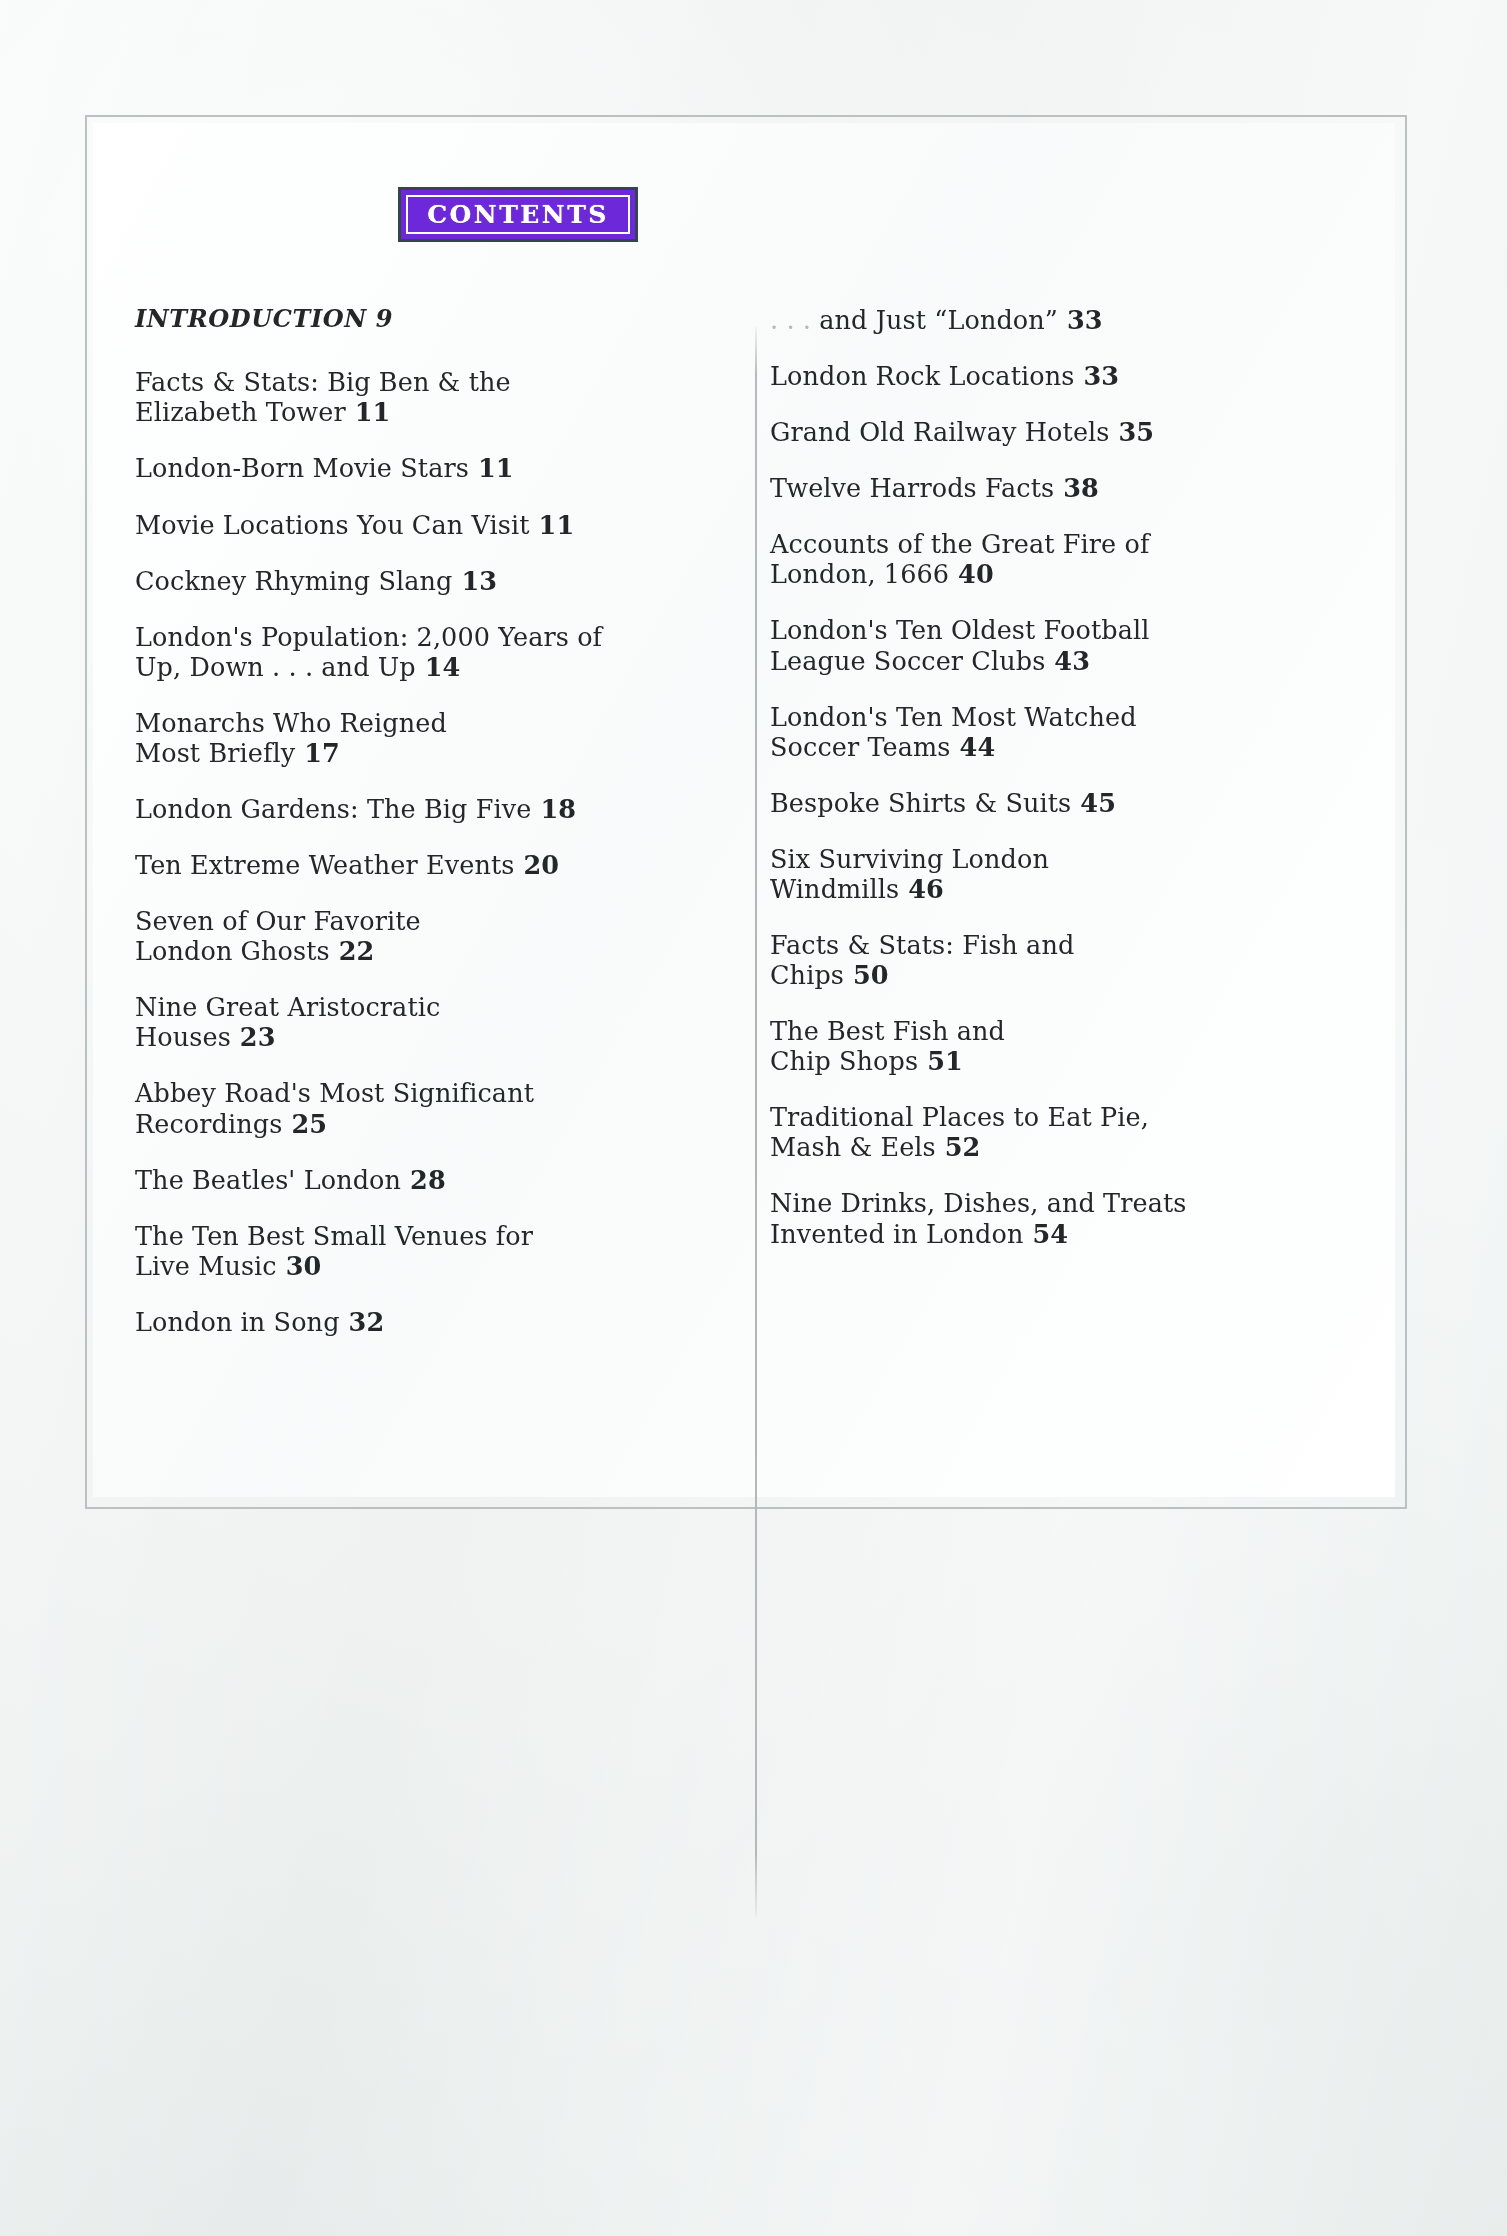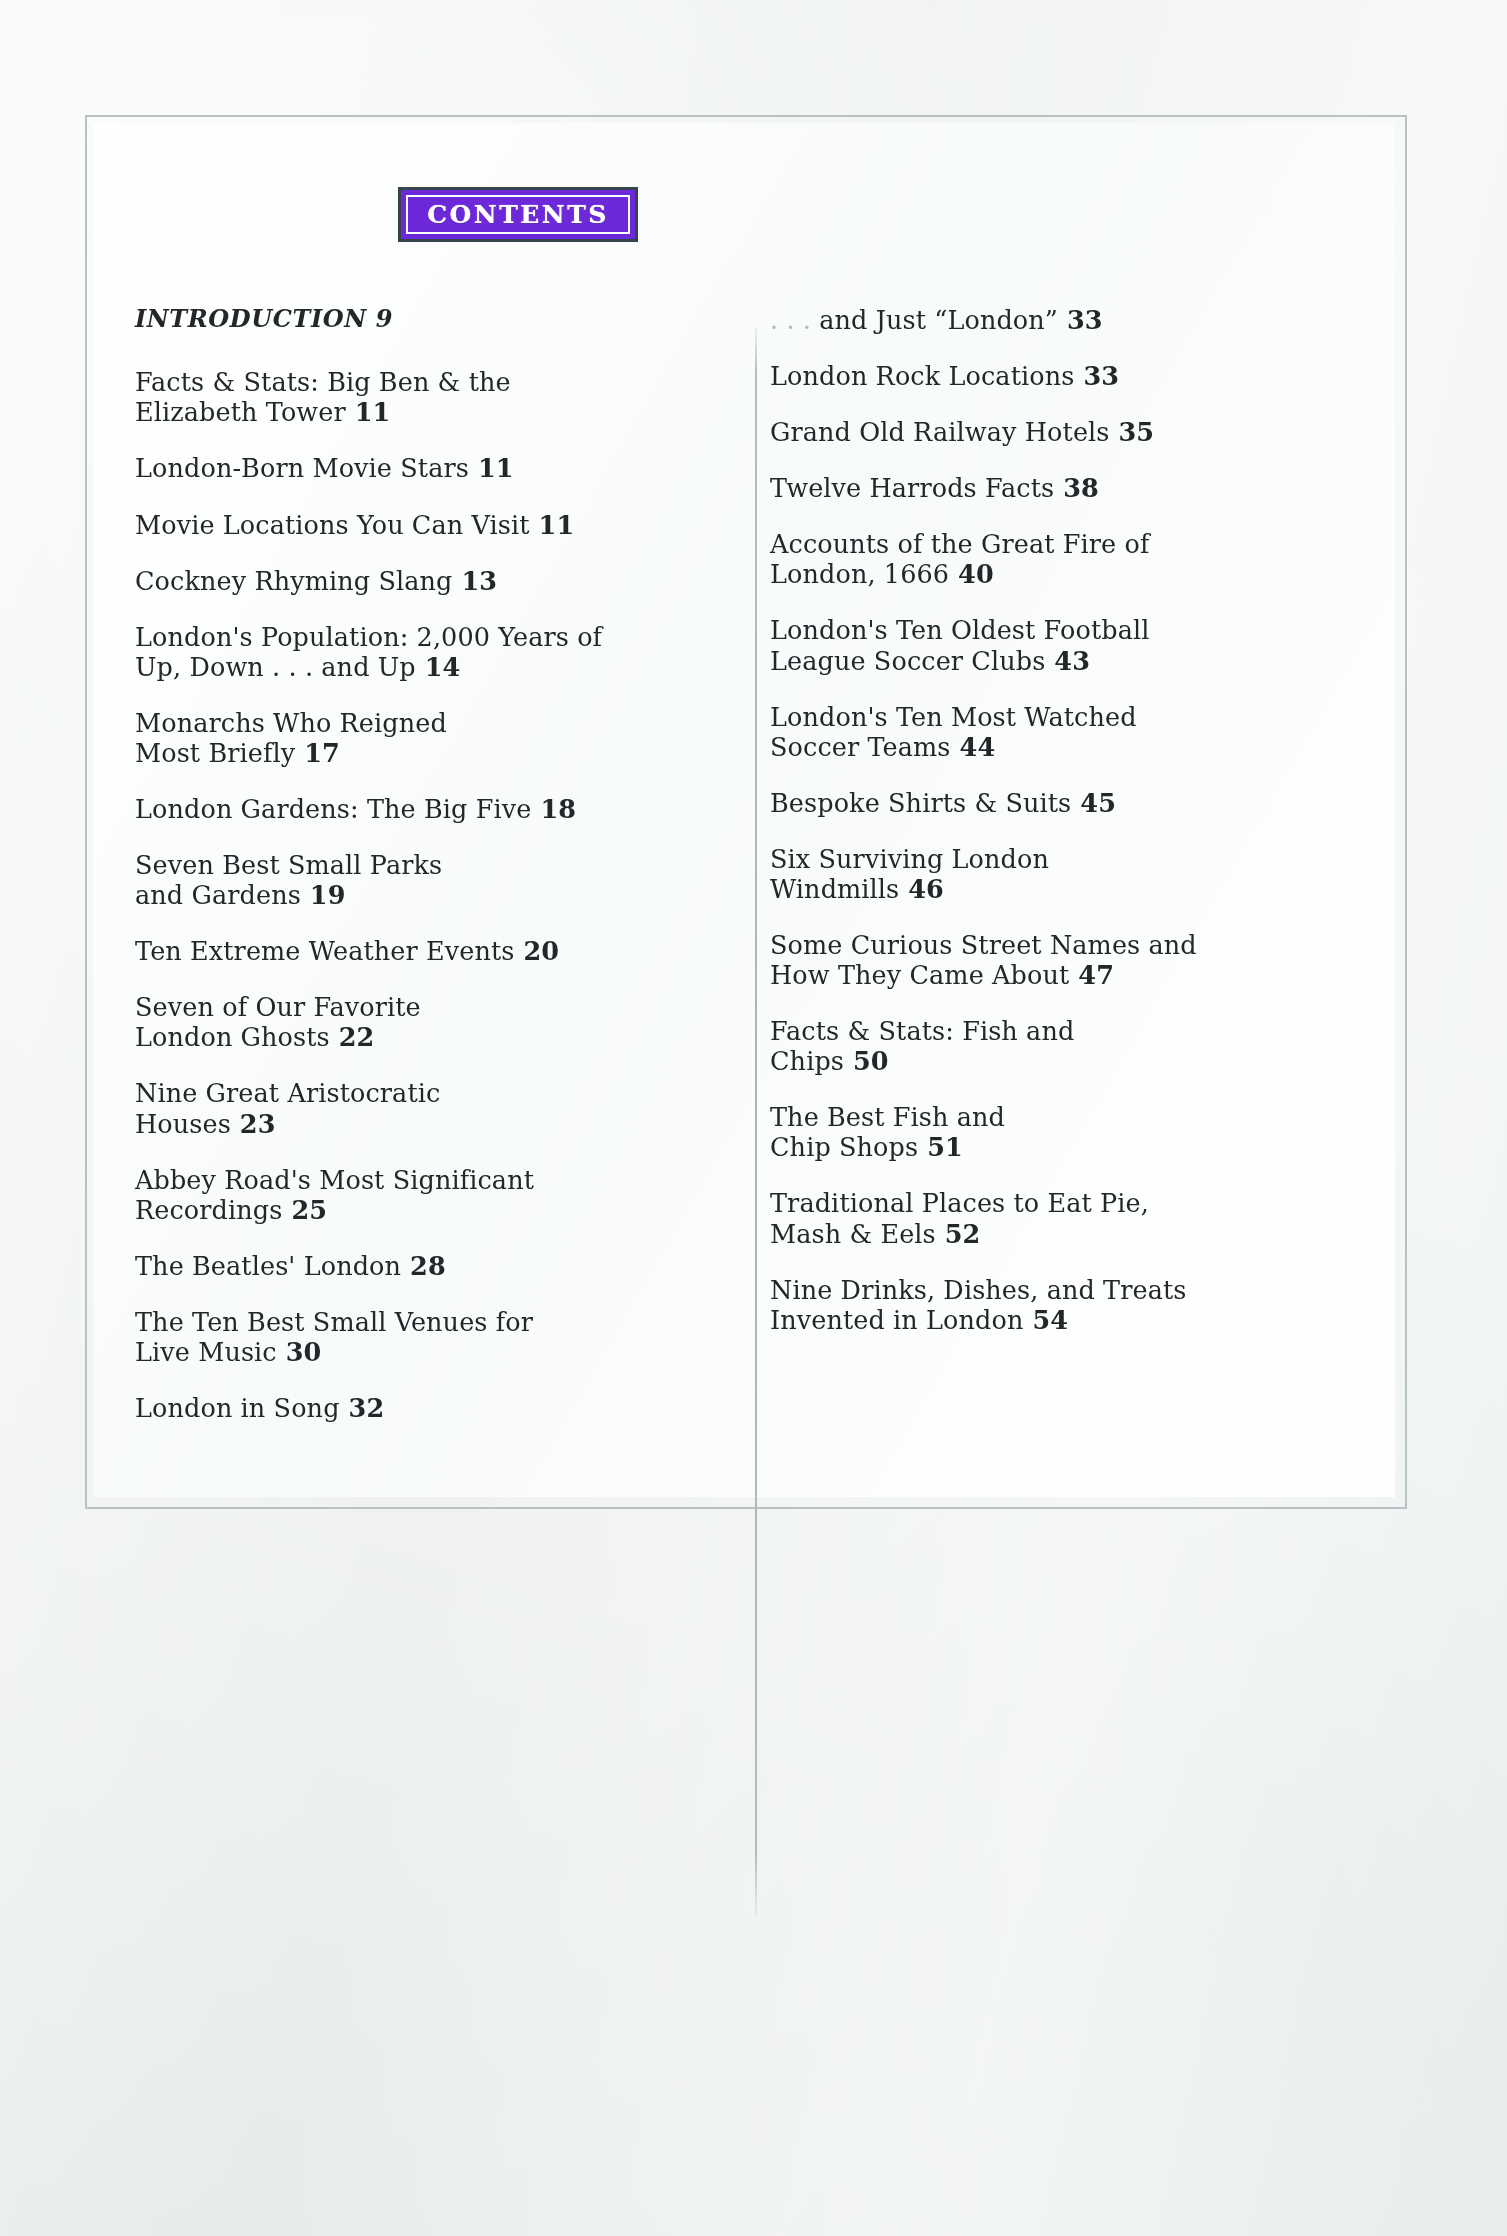--- a/index.html
+++ b/index.html
@@ -205,22 +205,20 @@
         <div class="toc-entry"><span class="entry-title">Facts &amp; Stats: Big Ben &amp; the
 Elizabeth Tower</span><span class="entry-page"> 11</span></div>
         <div class="toc-entry"><span class="entry-title">London-Born Movie Stars</span><span class="entry-page"> 11</span></div>
         <div class="toc-entry"><span class="entry-title">Movie Locations You Can Visit</span><span class="entry-page"> 11</span></div>
         <div class="toc-entry"><span class="entry-title">Cockney Rhyming Slang</span><span class="entry-page"> 13</span></div>
         <div class="toc-entry"><span class="entry-title">London's Population: 2,000 Years of
 Up, Down . . . and Up</span><span class="entry-page"> 14</span></div>
         <div class="toc-entry"><span class="entry-title">Monarchs Who Reigned
 Most Briefly</span><span class="entry-page"> 17</span></div>
         <div class="toc-entry"><span class="entry-title">London Gardens: The Big Five</span><span class="entry-page"> 18</span></div>
-        <div class="toc-entry"><span class="entry-title">Seven Best Small Parks
-and Gardens</span><span class="entry-page"> 19</span></div>
         <div class="toc-entry"><span class="entry-title">Ten Extreme Weather Events</span><span class="entry-page"> 20</span></div>
         <div class="toc-entry"><span class="entry-title">Seven of Our Favorite
 London Ghosts</span><span class="entry-page"> 22</span></div>
         <div class="toc-entry"><span class="entry-title">Nine Great Aristocratic
 Houses</span><span class="entry-page"> 23</span></div>
         <div class="toc-entry"><span class="entry-title">Abbey Road's Most Significant
 Recordings</span><span class="entry-page"> 25</span></div>
         <div class="toc-entry"><span class="entry-title">The Beatles' London</span><span class="entry-page"> 28</span></div>
         <div class="toc-entry"><span class="entry-title">The Ten Best Small Venues for
 Live Music</span><span class="entry-page"> 30</span></div>
@@ -233,22 +231,20 @@
         <div class="toc-entry"><span class="entry-title">Twelve Harrods Facts</span><span class="entry-page"> 38</span></div>
         <div class="toc-entry"><span class="entry-title">Accounts of the Great Fire of
 London, 1666</span><span class="entry-page"> 40</span></div>
         <div class="toc-entry"><span class="entry-title">London's Ten Oldest Football
 League Soccer Clubs</span><span class="entry-page"> 43</span></div>
         <div class="toc-entry"><span class="entry-title">London's Ten Most Watched
 Soccer Teams</span><span class="entry-page"> 44</span></div>
         <div class="toc-entry"><span class="entry-title">Bespoke Shirts &amp; Suits</span><span class="entry-page"> 45</span></div>
         <div class="toc-entry"><span class="entry-title">Six Surviving London
 Windmills</span><span class="entry-page"> 46</span></div>
-        <div class="toc-entry"><span class="entry-title">Some Curious Street Names and
-How They Came About</span><span class="entry-page"> 47</span></div>
         <div class="toc-entry"><span class="entry-title">Facts &amp; Stats: Fish and
 Chips</span><span class="entry-page"> 50</span></div>
         <div class="toc-entry"><span class="entry-title">The Best Fish and
 Chip Shops</span><span class="entry-page"> 51</span></div>
         <div class="toc-entry"><span class="entry-title">Traditional Places to Eat Pie,
 Mash &amp; Eels</span><span class="entry-page"> 52</span></div>
         <div class="toc-entry"><span class="entry-title">Nine Drinks, Dishes, and Treats
 Invented in London</span><span class="entry-page"> 54</span></div>
       </div>
   </div>

